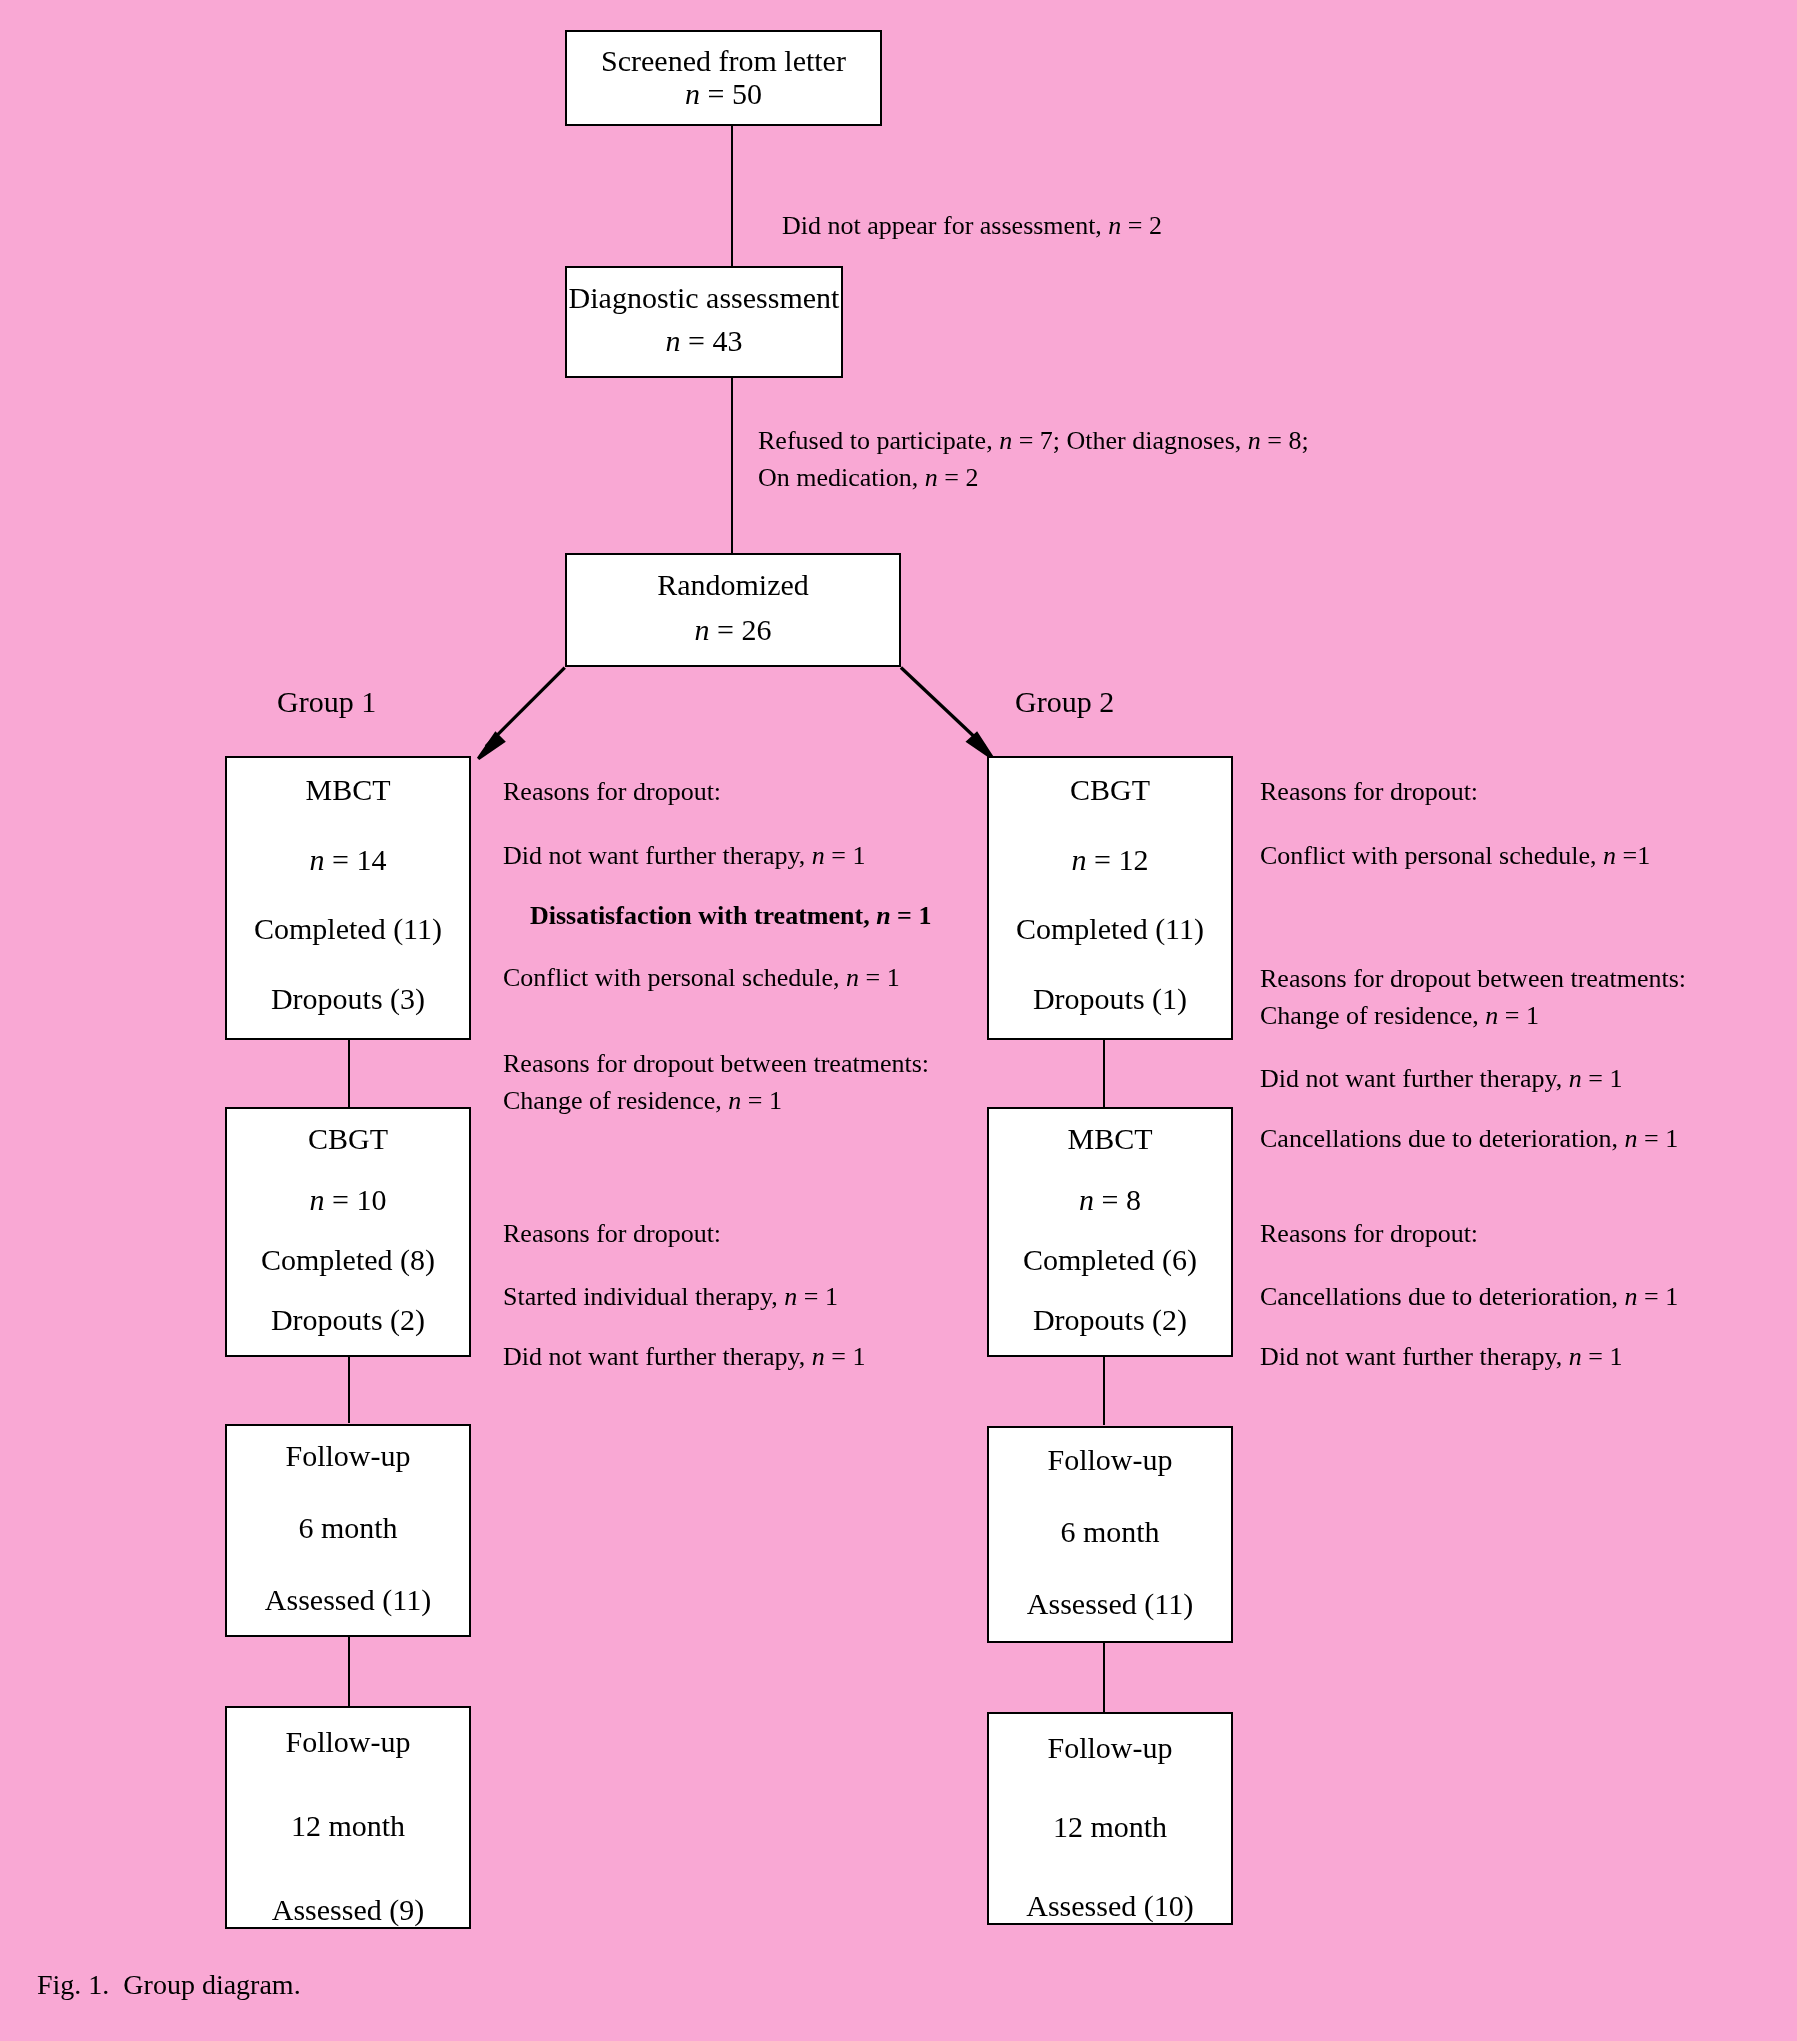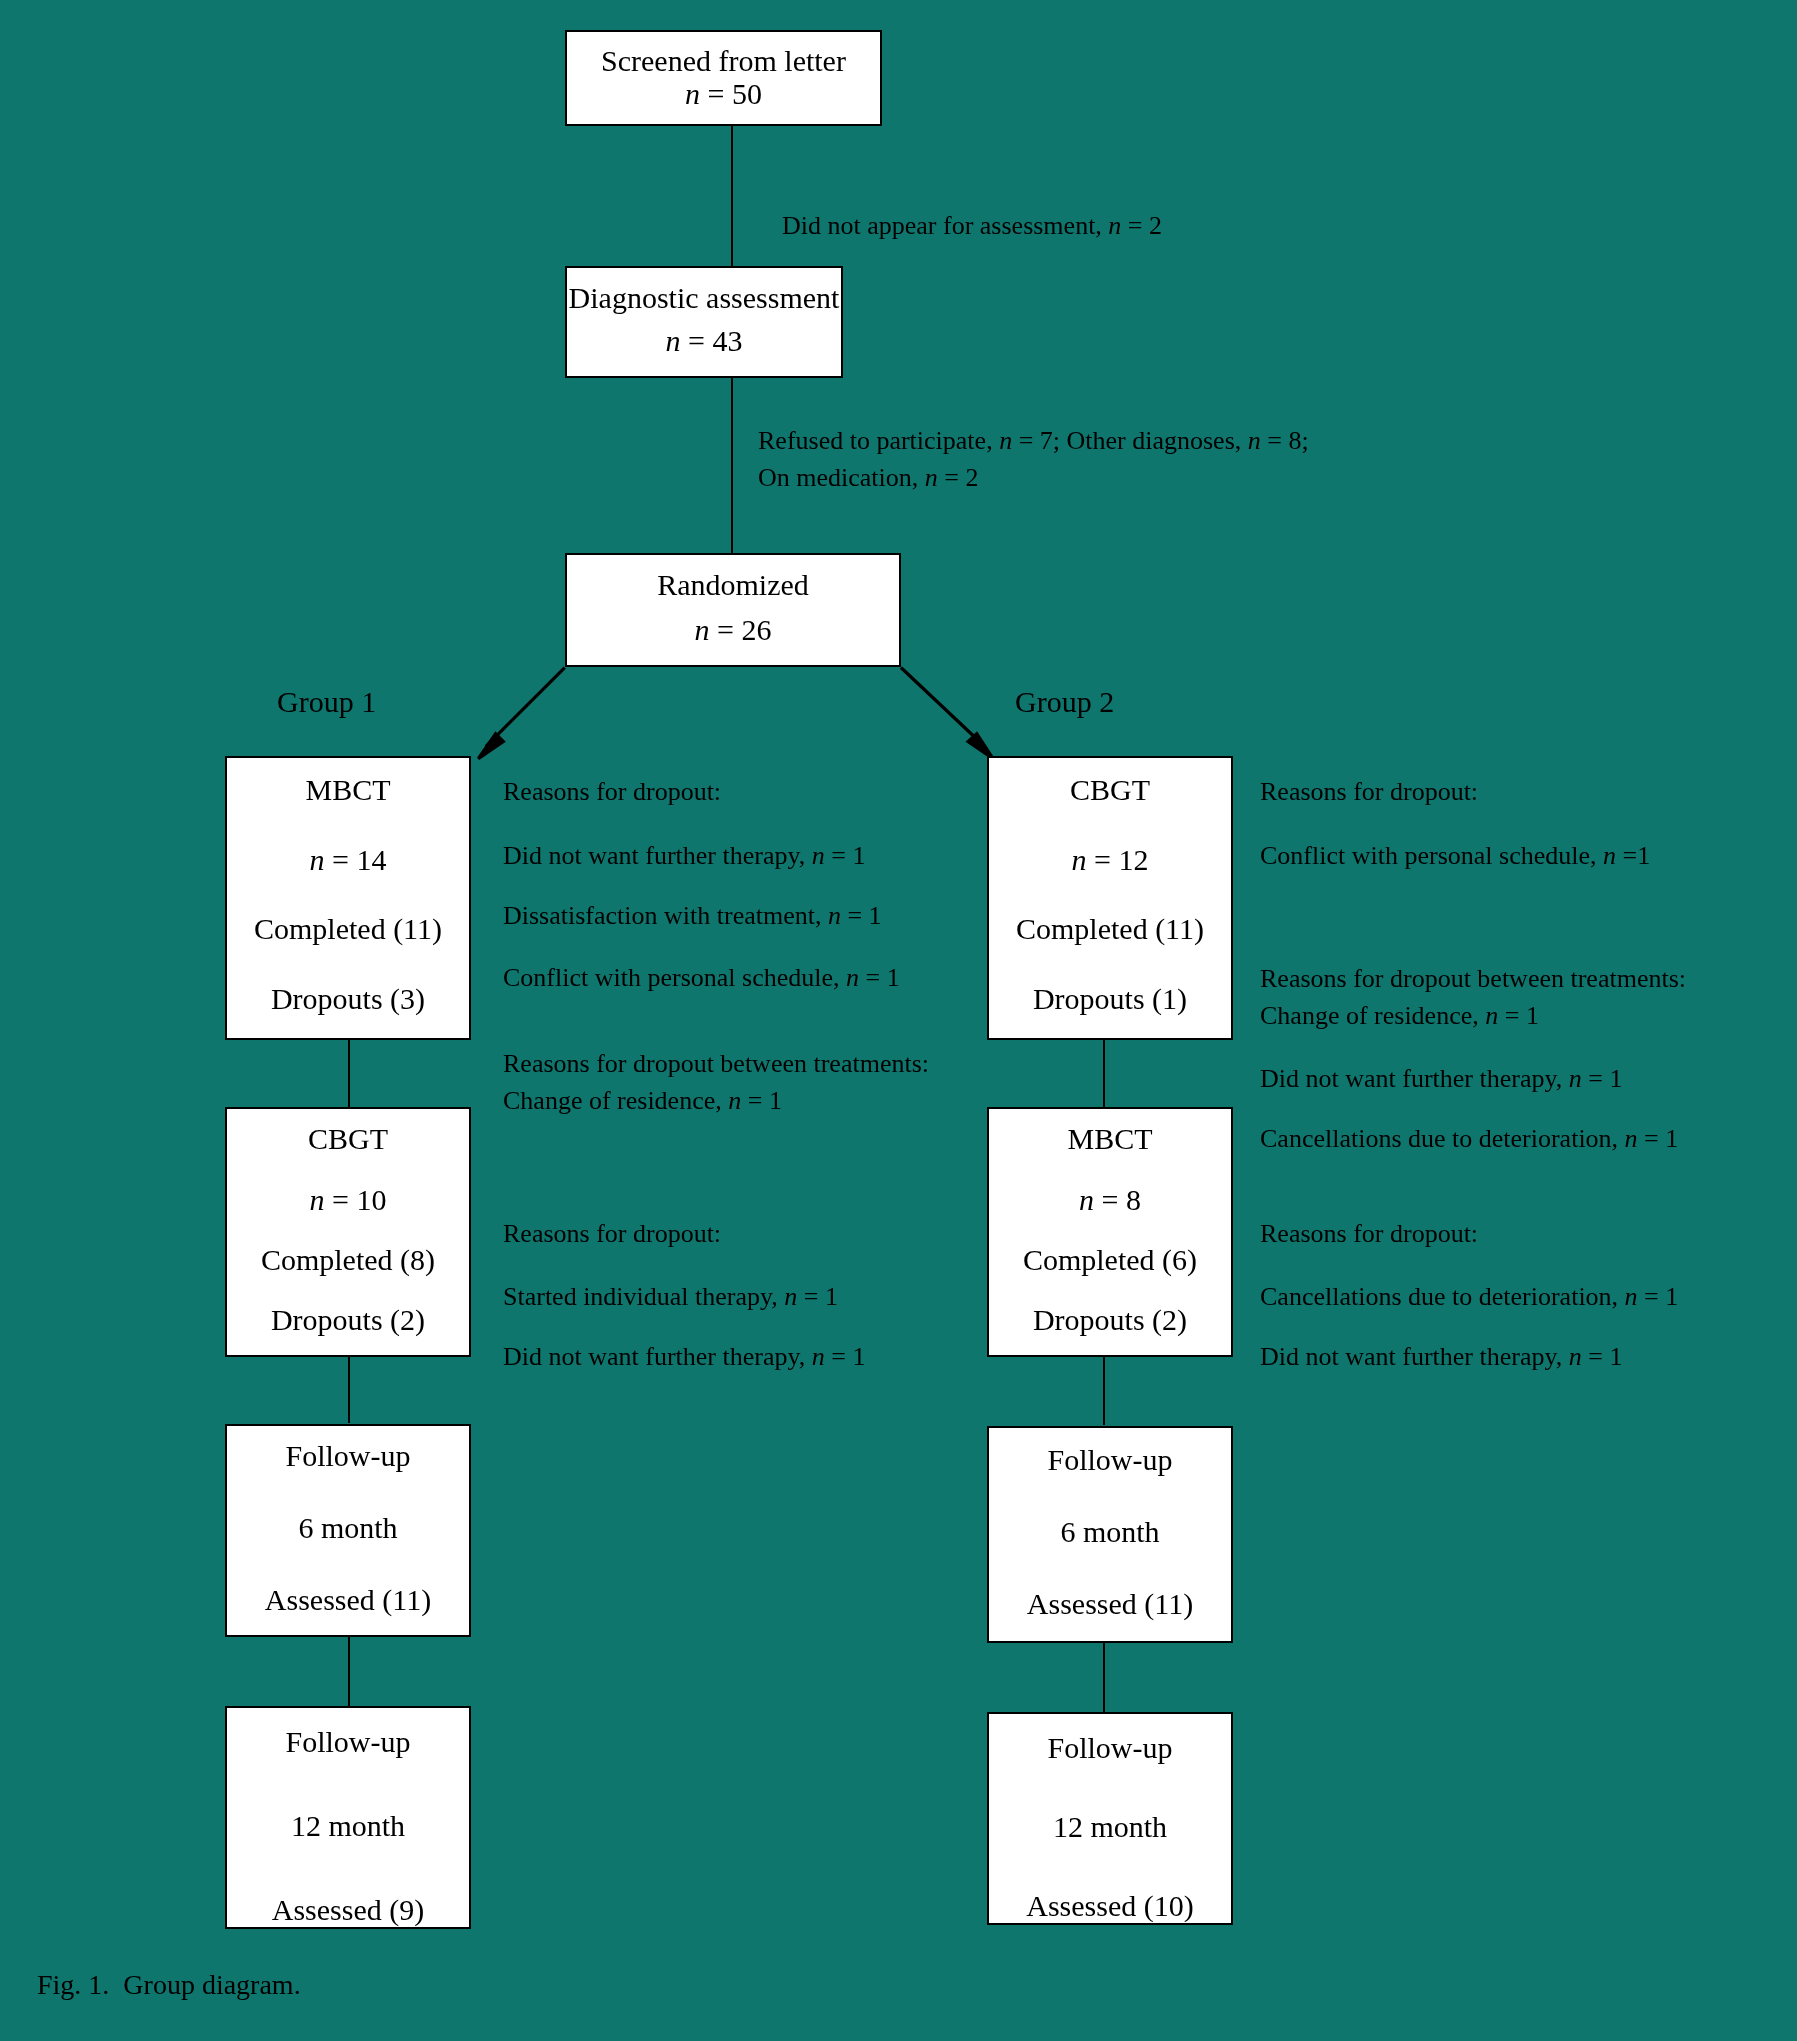--- a/index.html
+++ b/index.html
@@ -8,21 +8,21 @@
     background: #ffffff;
   }
   body {
     font-family: "Liberation Serif", "DejaVu Serif", serif;
     color: #000000;
   }
   #page {
     position: relative;
     width: 1797px;
     height: 2041px;
-    background: #0f766e;
+    background: #f9a8d4;
     overflow: hidden;
   }
   .box {
     position: absolute;
     border: 2.4px solid #000000;
     box-sizing: border-box;
     background: #ffffff;
     display: flex;
     flex-direction: column;
     align-items: center;
@@ -170,21 +170,21 @@
 
   <div class="note" style="left:782px; top:208px;">Did not appear for assessment, <span class="ital">n</span> = 2</div>
 
   <div class="note" style="left:758px; top:423px;">
     <div>Refused to participate, <span class="ital">n</span> = 7; Other diagnoses, <span class="ital">n</span> = 8;</div>
     <div>On medication, <span class="ital">n</span> = 2</div>
   </div>
 
   <div class="note" style="left:503px; top:774px;">Reasons for dropout:</div>
   <div class="note" style="left:503px; top:838px;">Did not want further therapy, <span class="ital">n</span> = 1</div>
-  <div class="note" style="left:503px; top:898px;">Dissatisfaction with treatment, <span class="ital">n</span> = 1</div>
+  <div class="note" style="left:530px; top:898px;font-weight:bold;">Dissatisfaction with treatment, <span class="ital">n</span> = 1</div>
   <div class="note" style="left:503px; top:960px;">Conflict with personal schedule, <span class="ital">n</span> = 1</div>
 
   <div class="note" style="left:503px; top:1046px;">
     <div>Reasons for dropout between treatments:</div>
     <div>Change of residence, <span class="ital">n</span> = 1</div>
   </div>
 
   <div class="note" style="left:503px; top:1216px;">Reasons for dropout:</div>
   <div class="note" style="left:503px; top:1279px;">Started individual therapy, <span class="ital">n</span> = 1</div>
   <div class="note" style="left:503px; top:1339px;">Did not want further therapy, <span class="ital">n</span> = 1</div>

